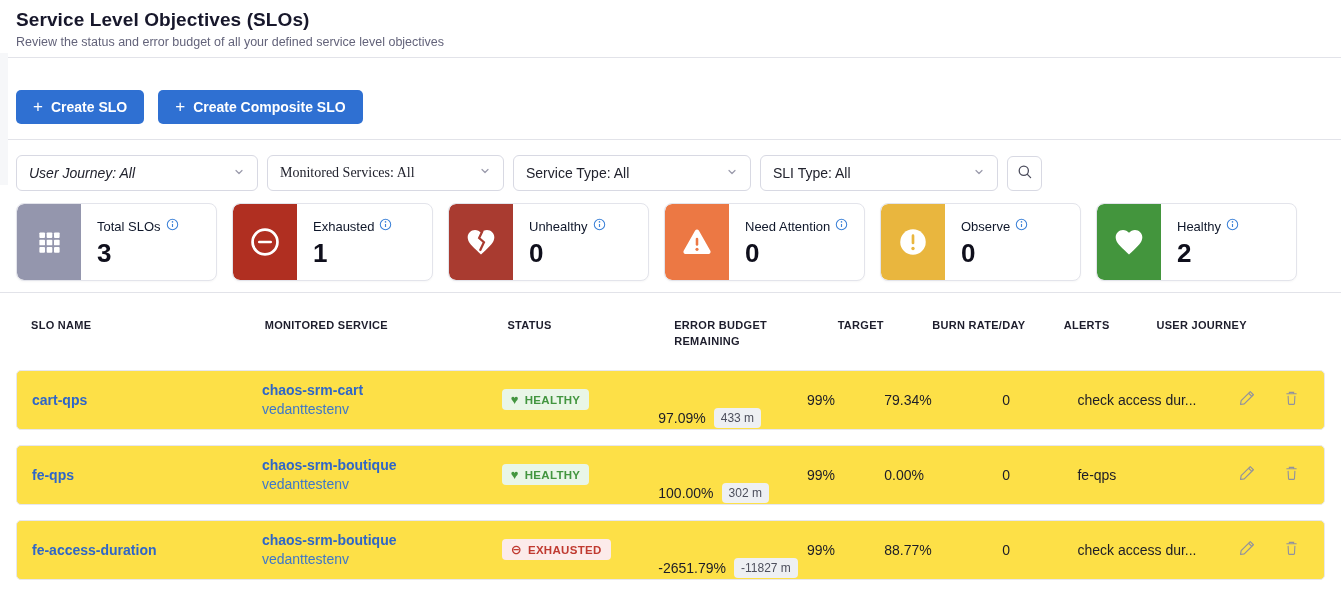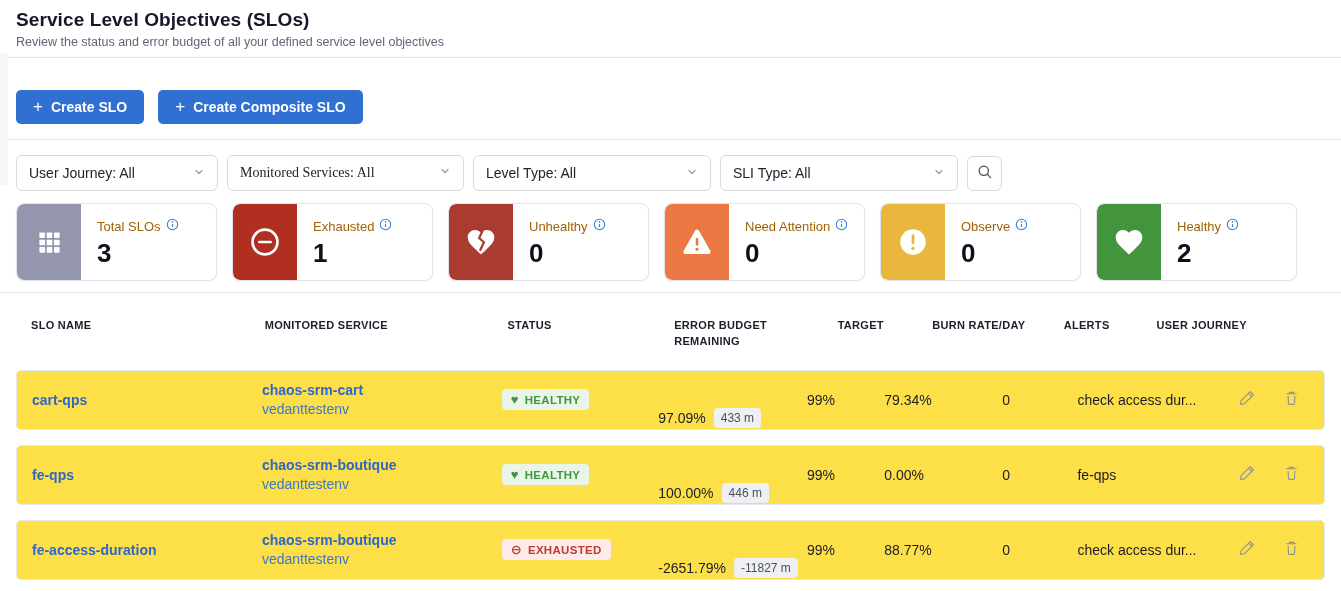--- a/index.html
+++ b/index.html
@@ -42,21 +42,21 @@
   .filters {
     padding: 15px 16px 0 16px;
     display: flex; gap: 9px; align-items: center;
   }
   .dropdown {
     height: 36px; border: 1px solid #d8d9e3; border-radius: 6px;
     background: #fff; display: flex; align-items: center;
     justify-content: space-between; padding: 0 12px;
     font-size: 14px; color: #22232e; cursor: pointer;
   }
-  .dd-1 { width: 202px; } .dd-2 { width: 237px; font-family: Liberation Serif, serif; } .dd-3 { width: 238px; } .dd-4 { width: 238px; }
+  .dd-1 { width: 242px; font-style: italic; } .dd-2 { width: 237px; font-family: Liberation Serif, serif; } .dd-3 { width: 238px; } .dd-4 { width: 238px; }
   .search-btn {
     width: 35px; height: 35px; border: 1px solid #d8d9e3; border-radius: 6px;
     background: #fff; display: flex; align-items: center; justify-content: center;
     cursor: pointer;
   }
   
   .stats {
     padding: 12px 16px 11px 16px;
     border-bottom: 1px solid #e2e3e9;
     display: flex; gap: 15px;
@@ -67,21 +67,21 @@
     display: flex; overflow: hidden;
     box-shadow: 0 1px 2px rgba(40,41,61,0.04);
   }
   .stat-icon-box {
     width: 64px; height: 100%; flex: 0 0 64px;
     display: flex; align-items: center; justify-content: center;
     border-radius: 7px 0 0 7px;
   }
   .stat-body { padding: 13px 0 0 16px; }
   .stat-label-row { display: flex; align-items: center; gap: 5px; }
-  .stat-label { font-size: 13px; color: #a16207; }
+  .stat-label { font-size: 13px; color: #0f172a; }
   .stat-value { font-size: 26px; font-weight: 700; color: #0f0f1c; margin-top: 3px; }
   
   .table-area { padding: 10px 16px 0 16px; }
   .thead { display: flex; padding: 15px 0 0 15px; margin-bottom: 20px; gap: 24px; }
   .th {
     font-size: 11px; font-weight: 700; color: #1d1d2c;
     letter-spacing: 0.3px; text-transform: uppercase; line-height: 1.45;
   }
   .col-name { width: 232px; } .col-service { width: 242px; } .col-status { width: 158px; }
   .col-budget { width: 150px; } .col-target { width: 78px; } .col-burn { width: 119px; }
@@ -141,21 +141,21 @@
           <path d="M4 6l4 4 4-4" stroke="#9a9aab" stroke-width="1.6" fill="none" stroke-linecap="round" stroke-linejoin="round"></path>
         </svg></span>
   </div>
   <div class="dropdown dd-2">
     <span>Monitored Services: All</span>
     <span><svg width="12" height="12" viewBox="0 0 16 16">
           <path d="M4 6l4 4 4-4" stroke="#9a9aab" stroke-width="1.6" fill="none" stroke-linecap="round" stroke-linejoin="round"></path>
         </svg></span>
   </div>
   <div class="dropdown dd-3">
-    <span>Level Type: All</span>
+    <span>Service Type: All</span>
     <span><svg width="12" height="12" viewBox="0 0 16 16">
           <path d="M4 6l4 4 4-4" stroke="#9a9aab" stroke-width="1.6" fill="none" stroke-linecap="round" stroke-linejoin="round"></path>
         </svg></span>
   </div>
   <div class="dropdown dd-4">
     <span>SLI Type: All</span>
     <span><svg width="12" height="12" viewBox="0 0 16 16">
           <path d="M4 6l4 4 4-4" stroke="#9a9aab" stroke-width="1.6" fill="none" stroke-linecap="round" stroke-linejoin="round"></path>
         </svg></span>
   </div>
@@ -359,21 +359,21 @@
       <div class="svc-env">vedanttestenv</div>
     </div>
     <div class="col-status">
       <span class="badge healthy">
         <span class="badge-glyph">♥</span>
         <span>HEALTHY</span>
       </span>
     </div>
     <div class="col-budget budget-cell">
       <span class="cell-text">100.00%</span>
-      <span class="chip">446 m</span>
+      <span class="chip">302 m</span>
     </div>
     <div class="col-target"><span class="cell-text">99%</span></div>
     <div class="col-burn"><span class="cell-text">0.00%</span></div>
     <div class="col-alerts"><span class="cell-text">0</span></div>
     <div class="col-journey"><span class="cell-text">fe-qps</span></div>
     <div class="col-actions actions-cell">
       <button class="icon-btn">
           <span><svg width="18" height="18" viewBox="0 0 20 20">
               <path d="M13.6 2.9l3.5 3.5L7 16.5l-4.2.7.7-4.2L13.6 2.9z" fill="none" stroke="#91919e" stroke-width="1.3" stroke-linejoin="round"></path>
               <line x1="11.8" y1="4.7" x2="15.3" y2="8.2" stroke="#91919e" stroke-width="1.3"></line>

